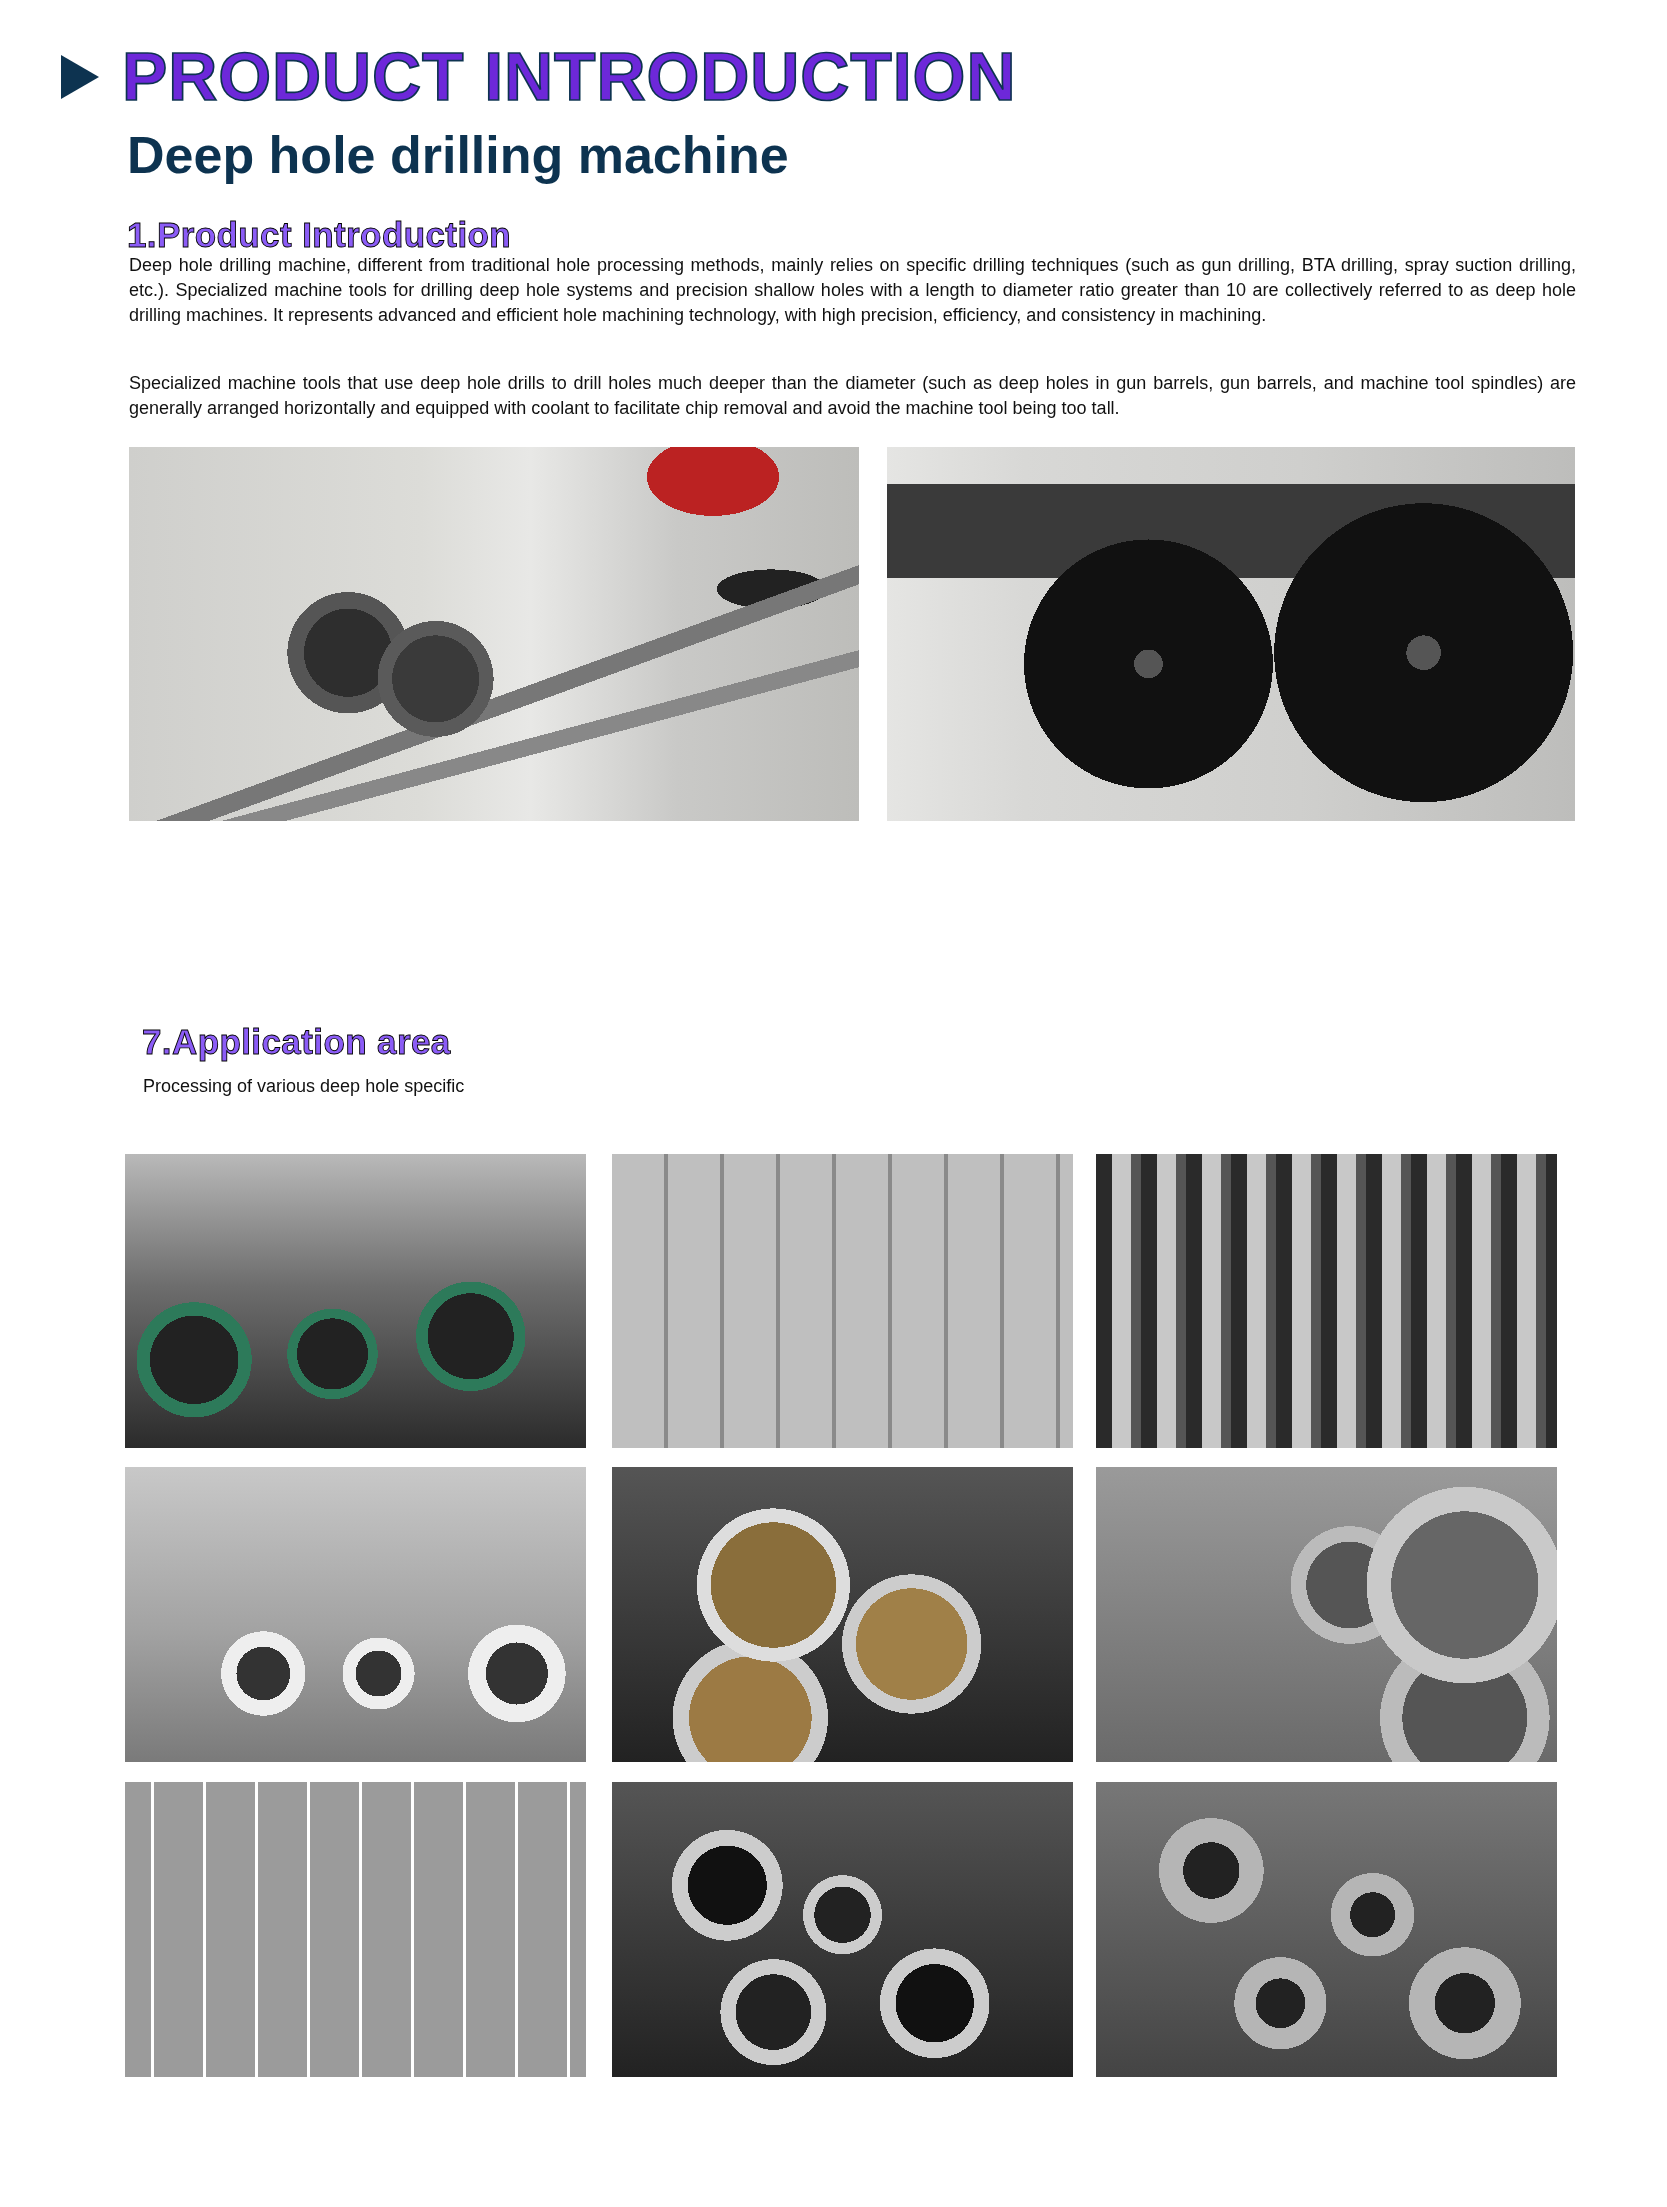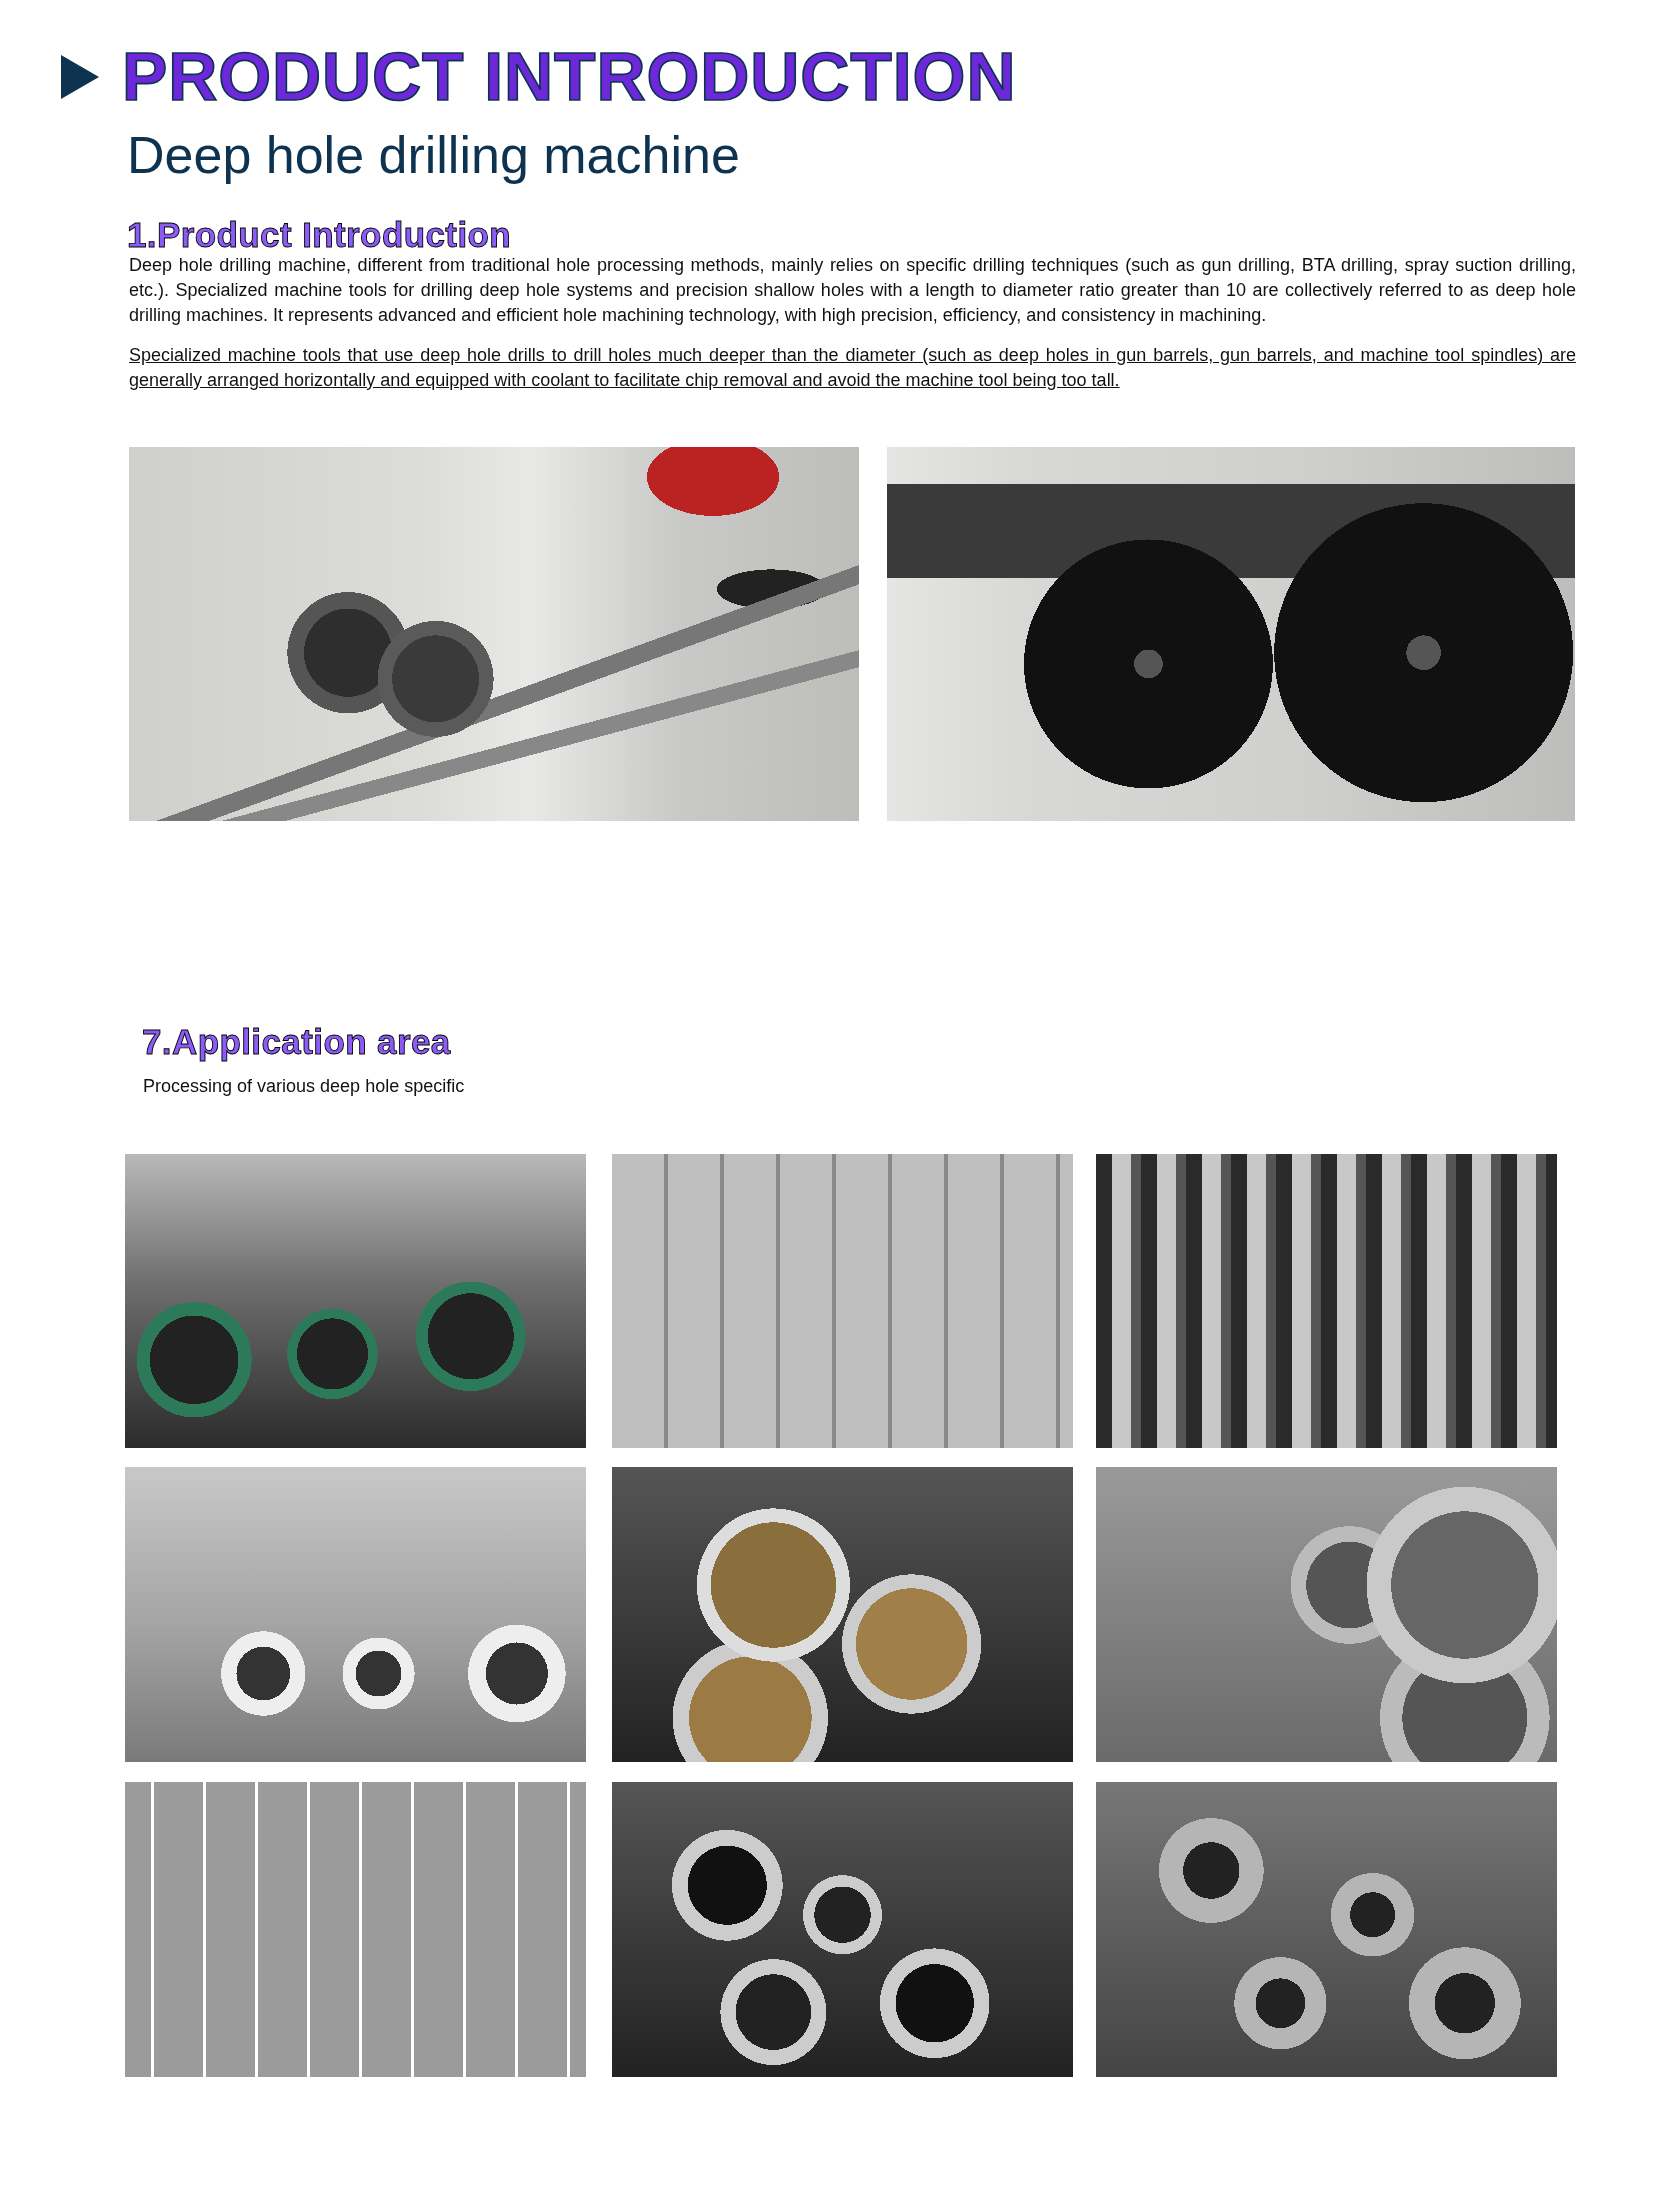--- a/index.html
+++ b/index.html
@@ -5,26 +5,26 @@
   html, body { margin: 0; padding: 0; background: #ffffff; }
   body { width: 1668px; height: 2207px; position: relative; overflow: hidden;
          font-family: "Liberation Sans", sans-serif; color: #000; }
   .abs { position: absolute; }
   .tri { left: 61px; top: 55px; width: 0; height: 0;
          border-top: 22.6px solid transparent; border-bottom: 22.6px solid transparent;
          border-left: 38px solid #0d3350; }
   .h1 { left: 122px; top: 42px; font-size: 68px; font-weight: 900; color: #6d28d9;
         letter-spacing: 0.9px; line-height: 1; white-space: nowrap;
         -webkit-text-stroke: 1.7px #0d3350; }
-  .h2 { left: 127px; top: 129px; font-size: 52px; font-weight: 400; color: #0d3350; line-height: 1; white-space: nowrap; }
+  .h2 { left: 127px; top: 129px; font-size: 52px; font-weight: 700; color: #0d3350; line-height: 1; white-space: nowrap; }
   .h3 { left: 127px; top: 217px; font-size: 35px; font-weight: 900; color: #8b5cf6; line-height: 1; white-space: nowrap;
         -webkit-text-stroke: 0.9px #000; letter-spacing: 0.4px; }
   .para { left: 129px; width: 1447px; font-size: 18px; line-height: 25px; text-align: justify; color: #111; }
   .p1 { top: 253px; }
-  .p2 { top: 343px; text-decoration: underline; }
+  .p2 { top: 371px; }
   .photo { position: absolute; overflow: hidden; }
   .h3b { left: 142px; top: 1024px; }
   .sub { left: 143px; top: 1076px; font-size: 18px; color: #111; white-space: nowrap; }
   
   .ph-machine1 { left: 129px; top: 447px; width: 730px; height: 374px;
     background:
       radial-gradient(circle at 42% 62%, #3a3a3a 0 9%, #5a5a5a 9% 12%, transparent 12%),
       radial-gradient(circle at 30% 55%, #2e2e2e 0 8%, #555 8% 11%, transparent 11%),
       linear-gradient(160deg, transparent 60%, #777 60% 63%, transparent 63%),
       linear-gradient(165deg, transparent 70%, #888 70% 73%, transparent 73%),

